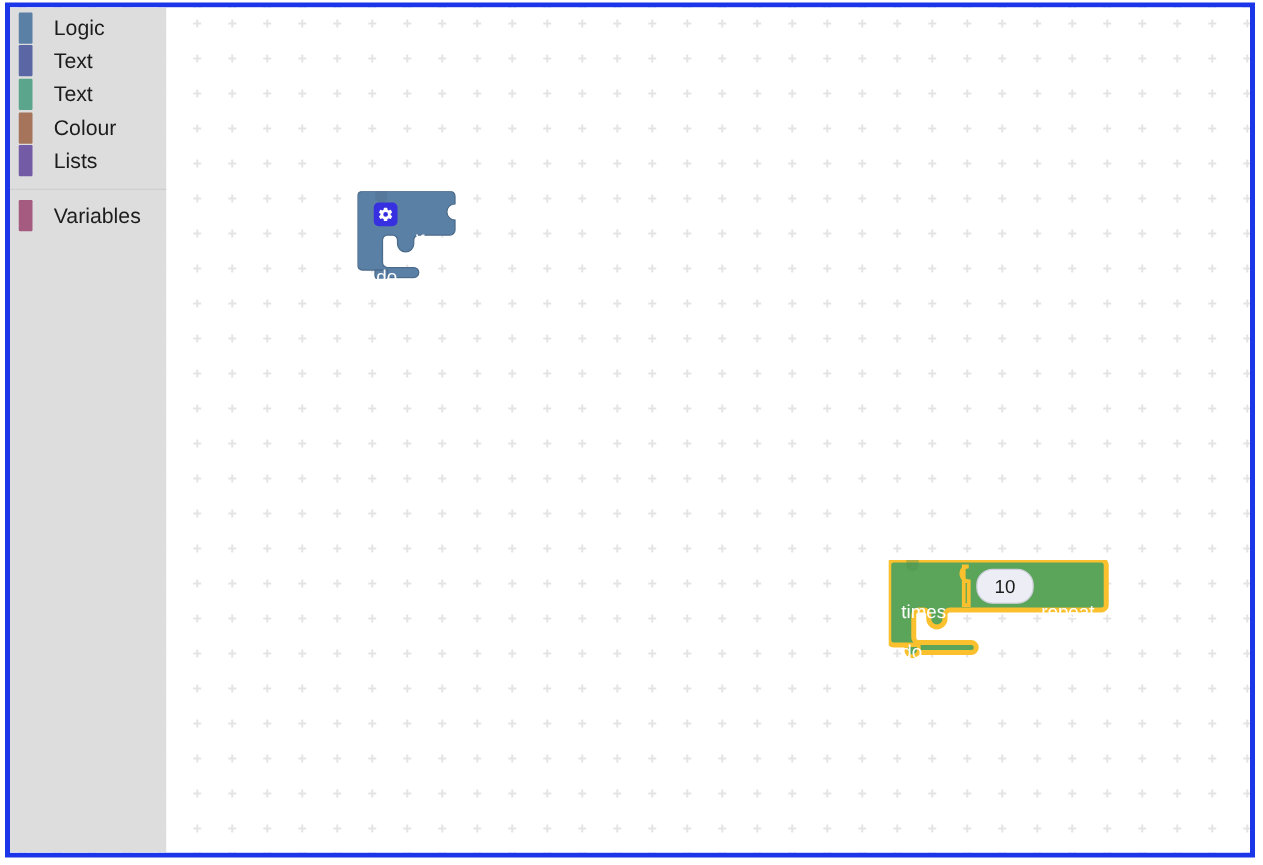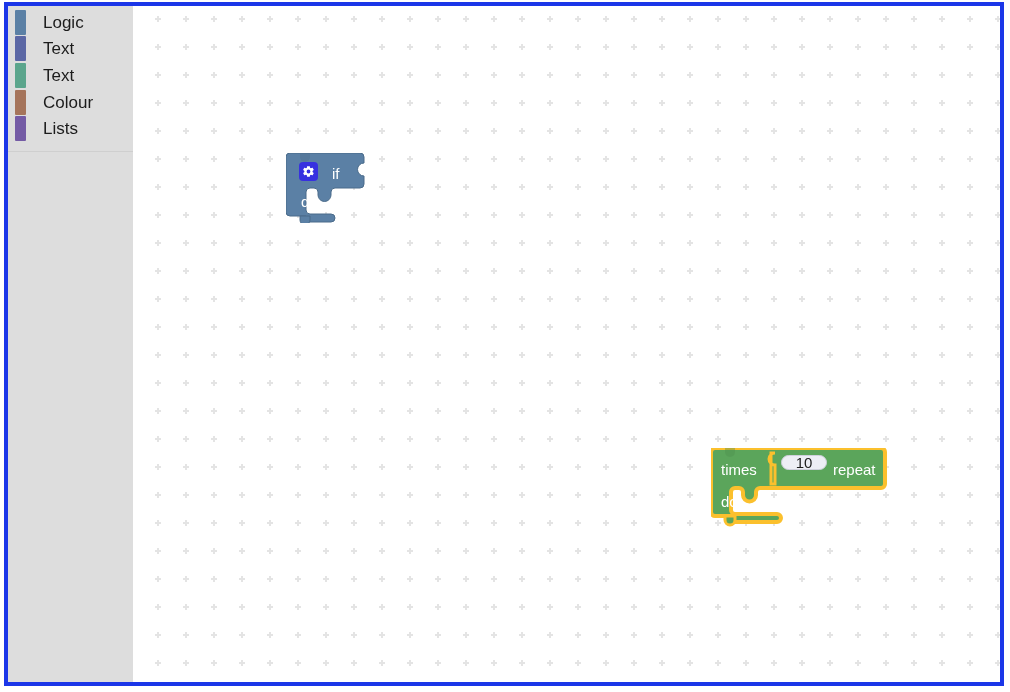--- a/index.html
+++ b/index.html
@@ -93,20 +93,21 @@
   }
 
   
   .blk-text {
     position: absolute;
     color: #ffffff;
     font-size: 15px;
     line-height: 1;
     white-space: nowrap;
     user-select: none;
+    margin-top: 20px;
   }
 
   
   #if-block {
     position: absolute;
     left: 278px;
     top: 147px;
     width: 82px;
     height: 70px;
   }
@@ -137,21 +138,21 @@
   #repeat-block svg { display: block; }
   #repeat-label { left: 10px; top: 14px; }
   #times-label  { left: 122px; top: 14px; }
   #repeat-do-label { left: 10px; top: 46px; }
 
   #repeat-count-field {
     position: absolute;
     left: 70px;
     top: 7px;
     width: 46px;
-    height: 15px;
+    height: 28px;
     border-radius: 13px;
     background: #edeef5;
     border: 1.5px solid #cfd0dc;
     box-sizing: border-box;
     display: flex;
     align-items: center;
     justify-content: center;
     font-size: 15px;
     color: #1c1c1c;
     line-height: 1;
@@ -295,17 +296,21 @@
       <div class="tb-label">Colour</div>
     </div>
 
     <div class="tb-row">
       <div class="tb-swatch" style="background:#745ba5"></div>
       <div class="tb-label">Lists</div>
     </div>
 
     <div id="tb-separator"></div>
 
+    <div class="tb-row">
+      <div class="tb-swatch" style="background:#a55b80"></div>
+      <div class="tb-label">Variables</div>
+    </div>
 
 
   </div>
 
 </div>
 
 </body></html>

